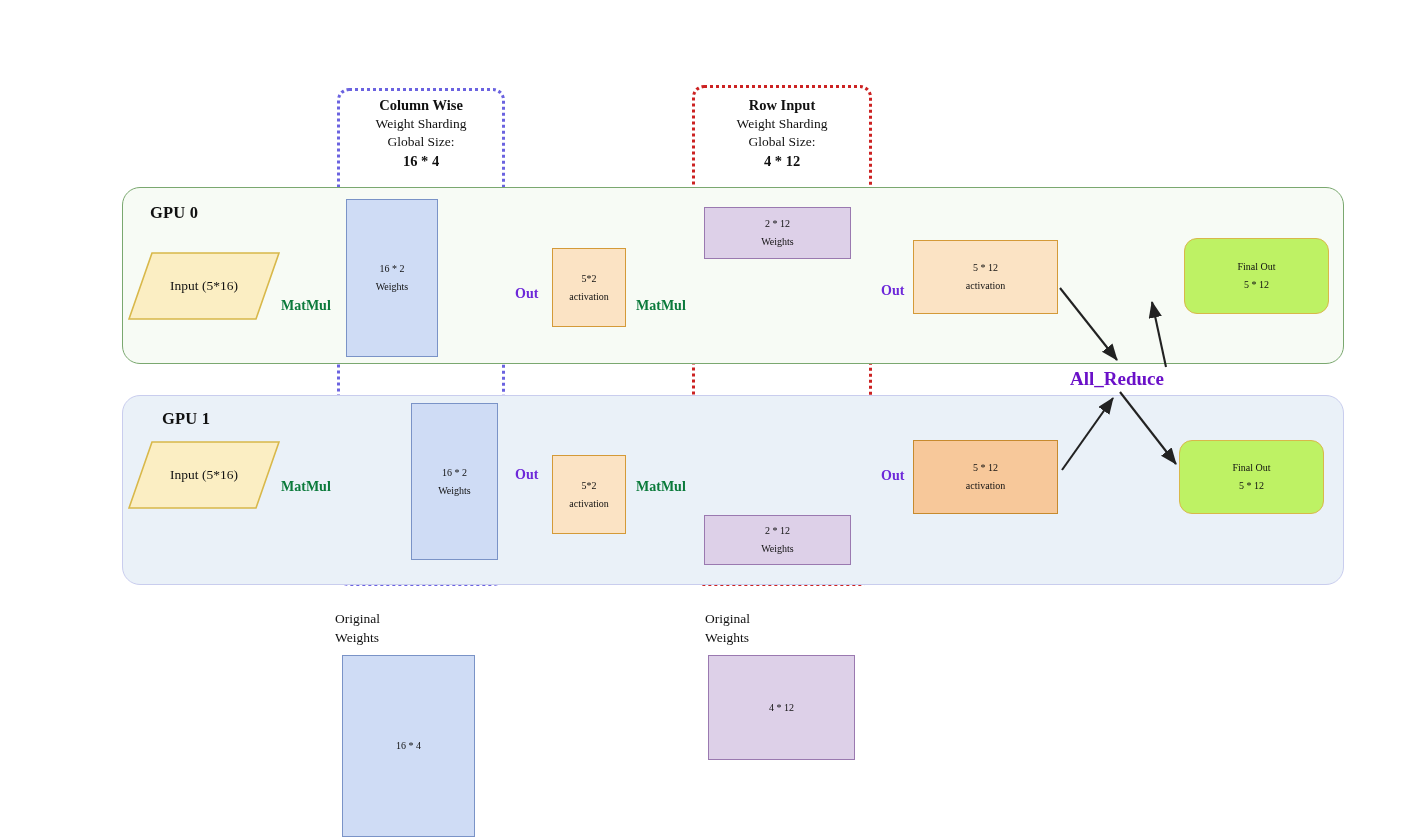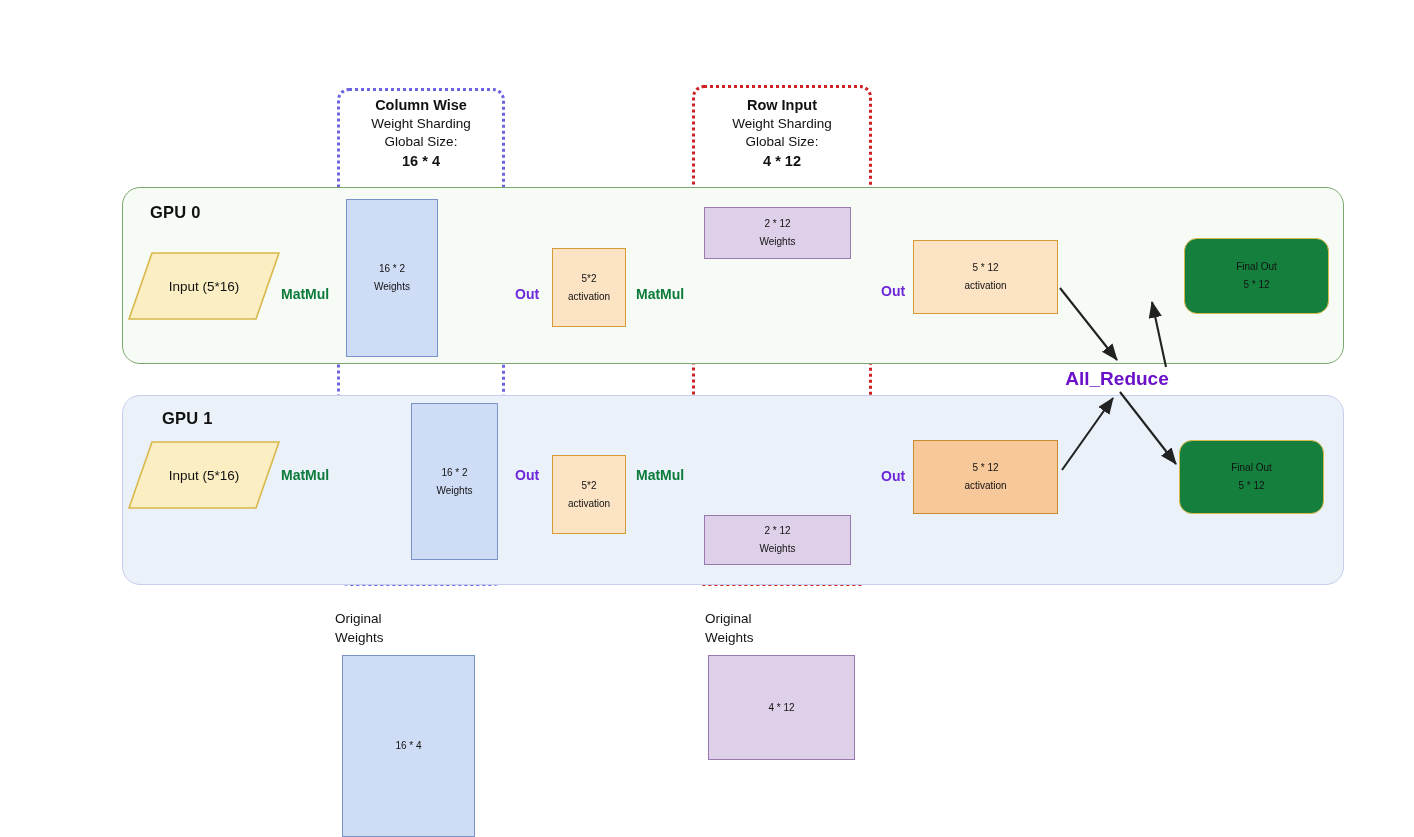--- a/index.html
+++ b/index.html
@@ -5,21 +5,21 @@
   html, body {
     margin: 0;
     padding: 0;
     background: #ffffff;
   }
   #canvas {
     position: relative;
     width: 1414px;
     height: 837px;
     background: #ffffff;
-    font-family: Liberation Sans, sans-serif;
+    font-family: Liberation Serif, serif;
     overflow: hidden;
   }
   .abs { position: absolute; box-sizing: border-box; }
 
   
   .gpu-panel {
     border-radius: 18px;
     display: block;
   }
   #gpu0-panel {
@@ -85,37 +85,37 @@
   }
   .orange-act {
     background: #fbe3c4;
     border: 1.4px solid #d49a38;
   }
   .orange-act-deep {
     background: #f7c89a;
     border: 1.4px solid #c78a2e;
   }
   .final-out {
-    background: #15803d;
+    background: #bef264;
     border: 1.4px solid #d8b84a;
     border-radius: 13px;
   }
   .para-wrap { position: absolute; }
   .para-wrap svg { position: absolute; left: 0; top: 0; }
   .para-label {
     position: absolute;
     left: 0; top: 0;
     width: 100%; height: 100%;
     display: flex; align-items: center; justify-content: center;
     font-size: 13.5px; color: #111111;
   }
 
   
   .op-label { font-size: 14px; font-weight: bold; }
-  .matmul { color: #0b7a3b; }
+  .matmul { color: #0b7a3b; margin-top: 12px; }
   .out    { color: #6d28d9; }
 
   
   #allreduce-label {
     left: 1052px; top: 368px; width: 130px;
     text-align: center;
     font-size: 19px;
     font-weight: bold;
     color: #6a10c8;
     background: #ffffff;

